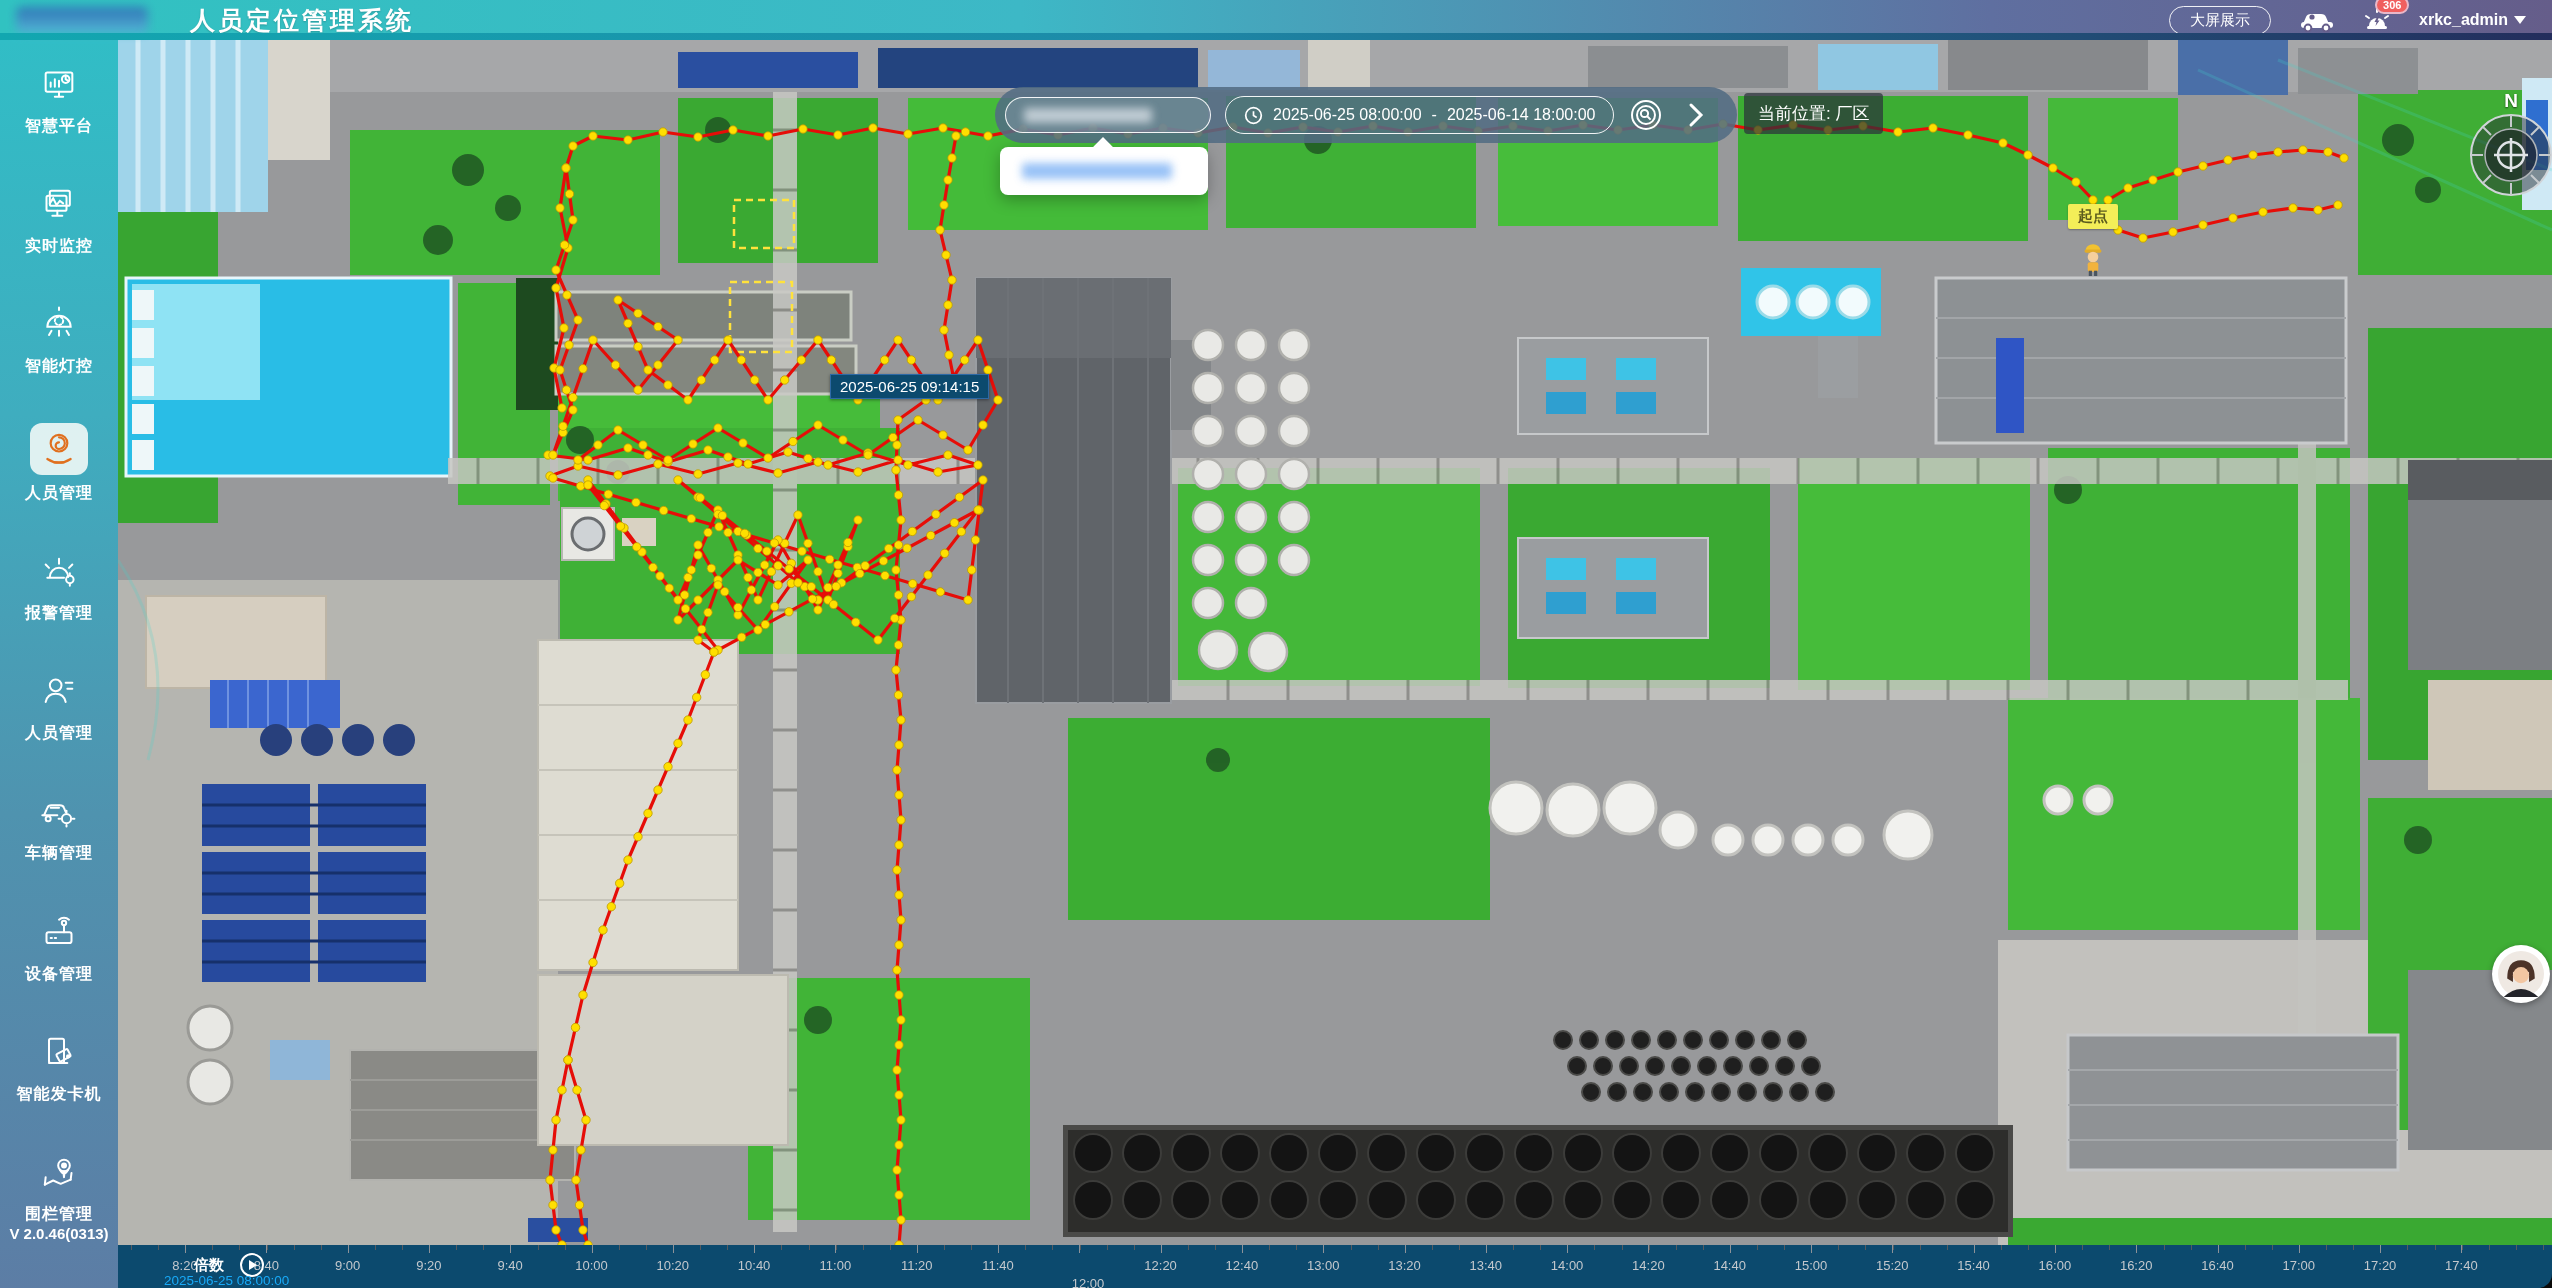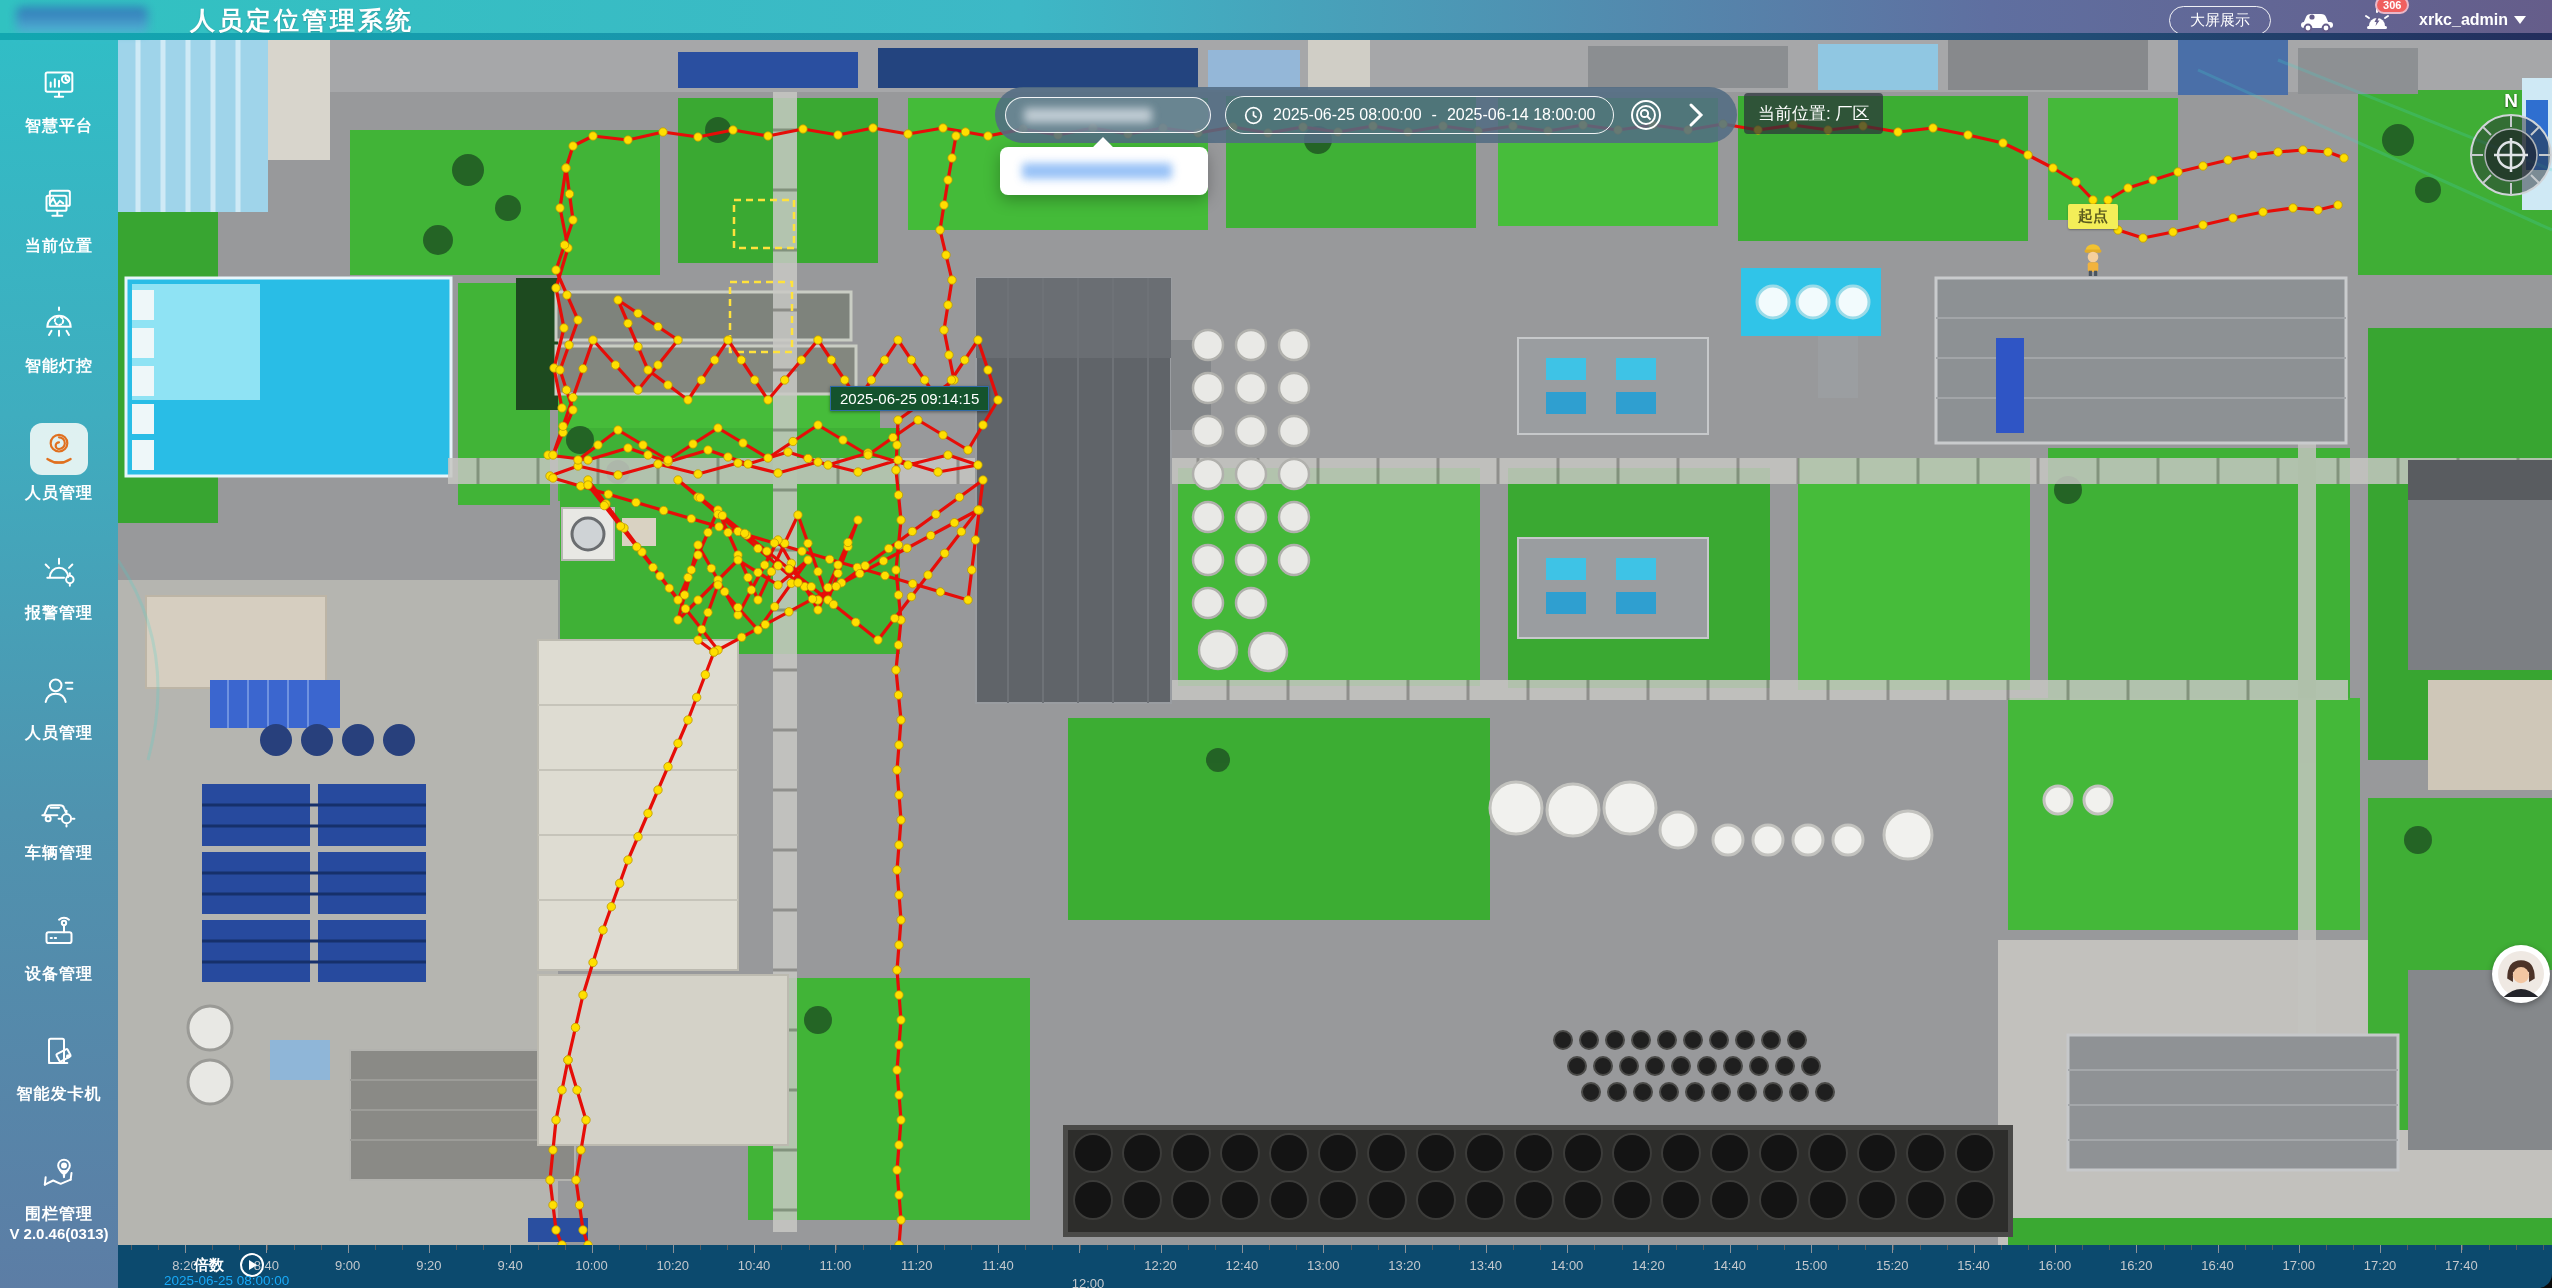--- a/index.html
+++ b/index.html
@@ -58,22 +58,22 @@
 
   
   .dropdown { left:882px; top:107px; width:208px; height:48px; background:#fff; border-radius:8px;
     box-shadow:0 5px 16px rgba(0,0,0,.28); }
   .dropdown::before { content:""; position:absolute; top:-7px; left:96px; width:14px; height:14px;
     background:#fff; transform:rotate(45deg); }
   .dropdown .redact { position:absolute; left:22px; top:16px; width:150px; height:16px; border-radius:3px;
     background:#7fb3f5; filter:blur(4px); opacity:.8; }
 
   
-  .track-tooltip { left:712px; top:334px; background:#14532d; border:1px solid #2e69a5; color:#fff;
-    font-size:15px; padding:3px 9px; white-space:nowrap; box-shadow:0 1px 3px rgba(0,0,0,.4);margin-top:12px; }
+  .track-tooltip { left:712px; top:334px; background:#0c4a6e; border:1px solid #2e69a5; color:#fff;
+    font-size:15px; padding:3px 9px; white-space:nowrap; box-shadow:0 1px 3px rgba(0,0,0,.4); }
   .start-badge { left:1950px; top:164px; background:#f3ee58; color:#5c5c1e; font-size:15px; font-weight:bold;
     padding:3px 10px; border-radius:2px; box-shadow:0 1px 2px rgba(0,0,0,.3); }
   .worker { left:1962px; top:200px; width:26px; height:36px; }
   .avatar-marker { left:2374px; top:905px; width:58px; height:58px; background:#fff; border-radius:50%;
     display:flex; align-items:center; justify-content:center; box-shadow:0 2px 6px rgba(0,0,0,.35); cursor:pointer; }
   .compass { left:2348px; top:50px; width:90px; height:150px; display:flex; flex-direction:column;
     align-items:center; cursor:pointer; }
   .compass .n { color:#fff; font-size:19px; font-weight:bold; text-shadow:0 1px 2px rgba(0,0,0,.6); }
 
   
@@ -142,21 +142,21 @@
       </div>
       <div class="nav-item">
         <span class="ico">
           <svg width="40" height="40" viewBox="0 0 48 48" fill="none" stroke="#fff" stroke-width="2.4" stroke-linecap="round">
             <rect x="13" y="7" width="24" height="18" rx="2"></rect>
               <rect x="9" y="13" width="24" height="18" rx="2"></rect>
             <path d="M13,22 l4,-6 4,8 4,-5 4,3"></path>
               <path d="M16,37 h12 M22,31 v6"></path>
           </svg>
         </span>
-        <span class="lbl">当前位置</span>
+        <span class="lbl">实时监控</span>
       </div>
       <div class="nav-item">
         <span class="ico">
           <svg width="40" height="40" viewBox="0 0 48 48" fill="none" stroke="#fff" stroke-width="2.4" stroke-linecap="round">
             <path d="M10,26 a14,13 0 0 1 28,0 z"></path>
               <circle cx="24" cy="19" r="5" stroke-dasharray="2.5 2.5"></circle>
             <path d="M24,6 v-3 M15,31 l-3,5 M24,31 v6 M33,31 l3,5"></path>
           </svg>
         </span>
         <span class="lbl">智能灯控</span>

